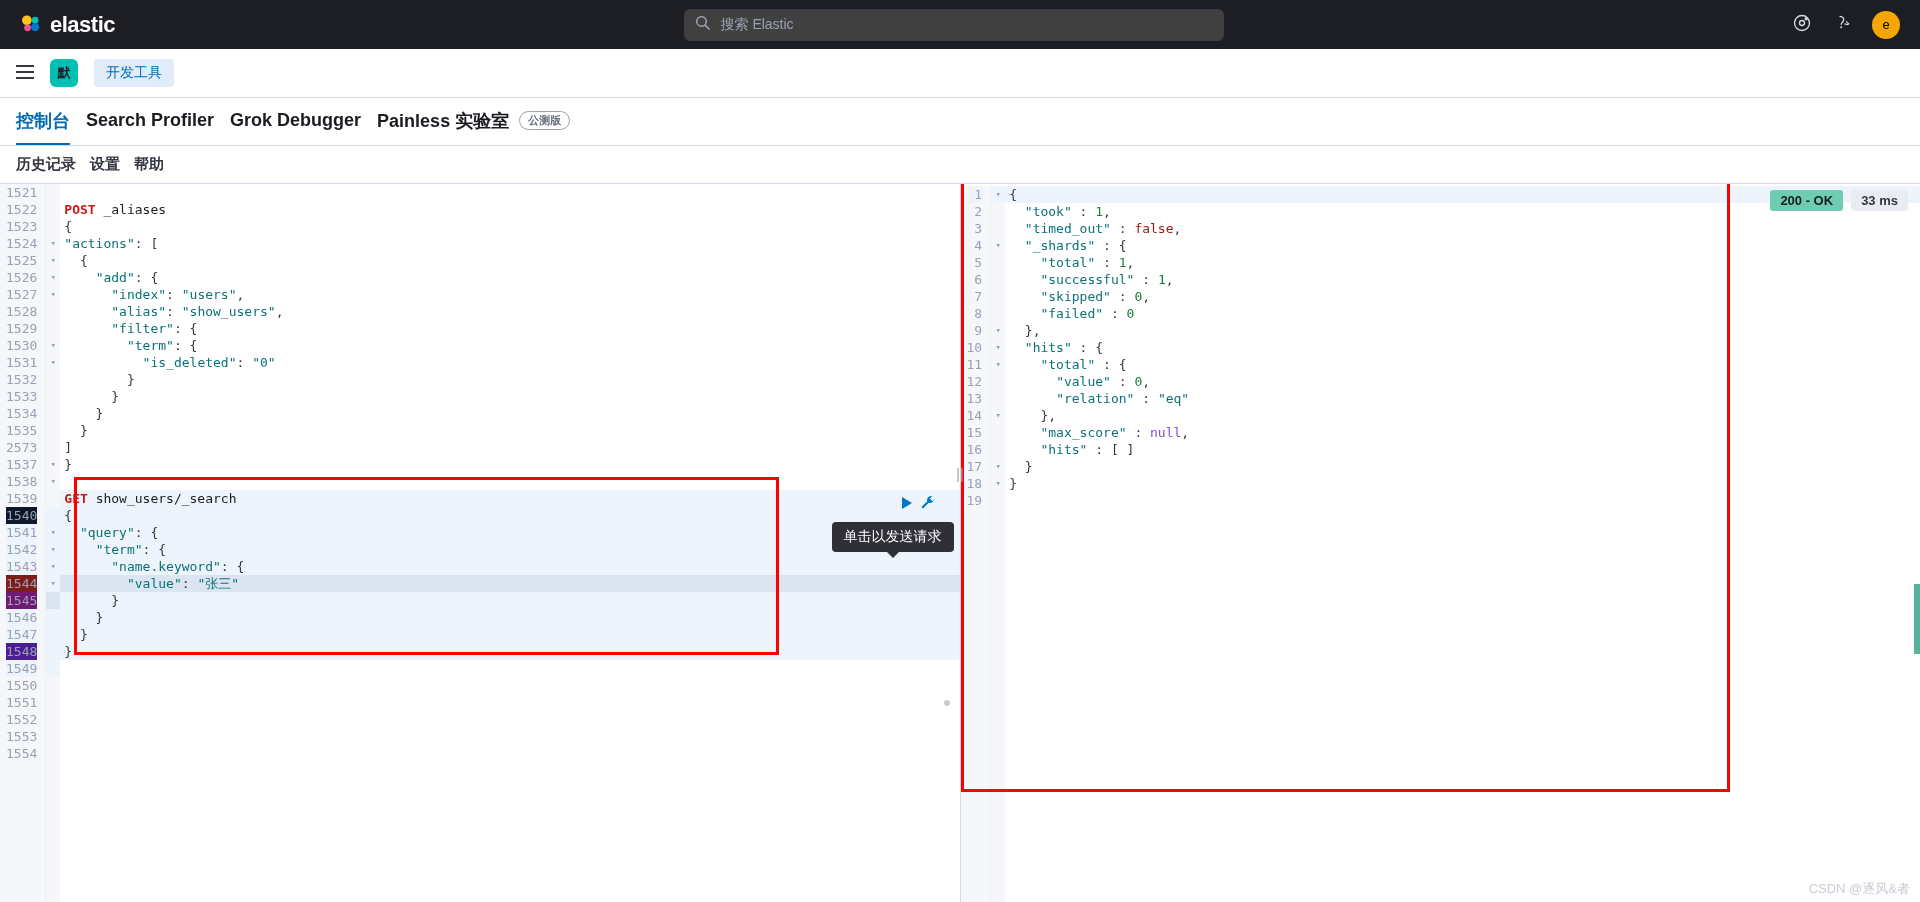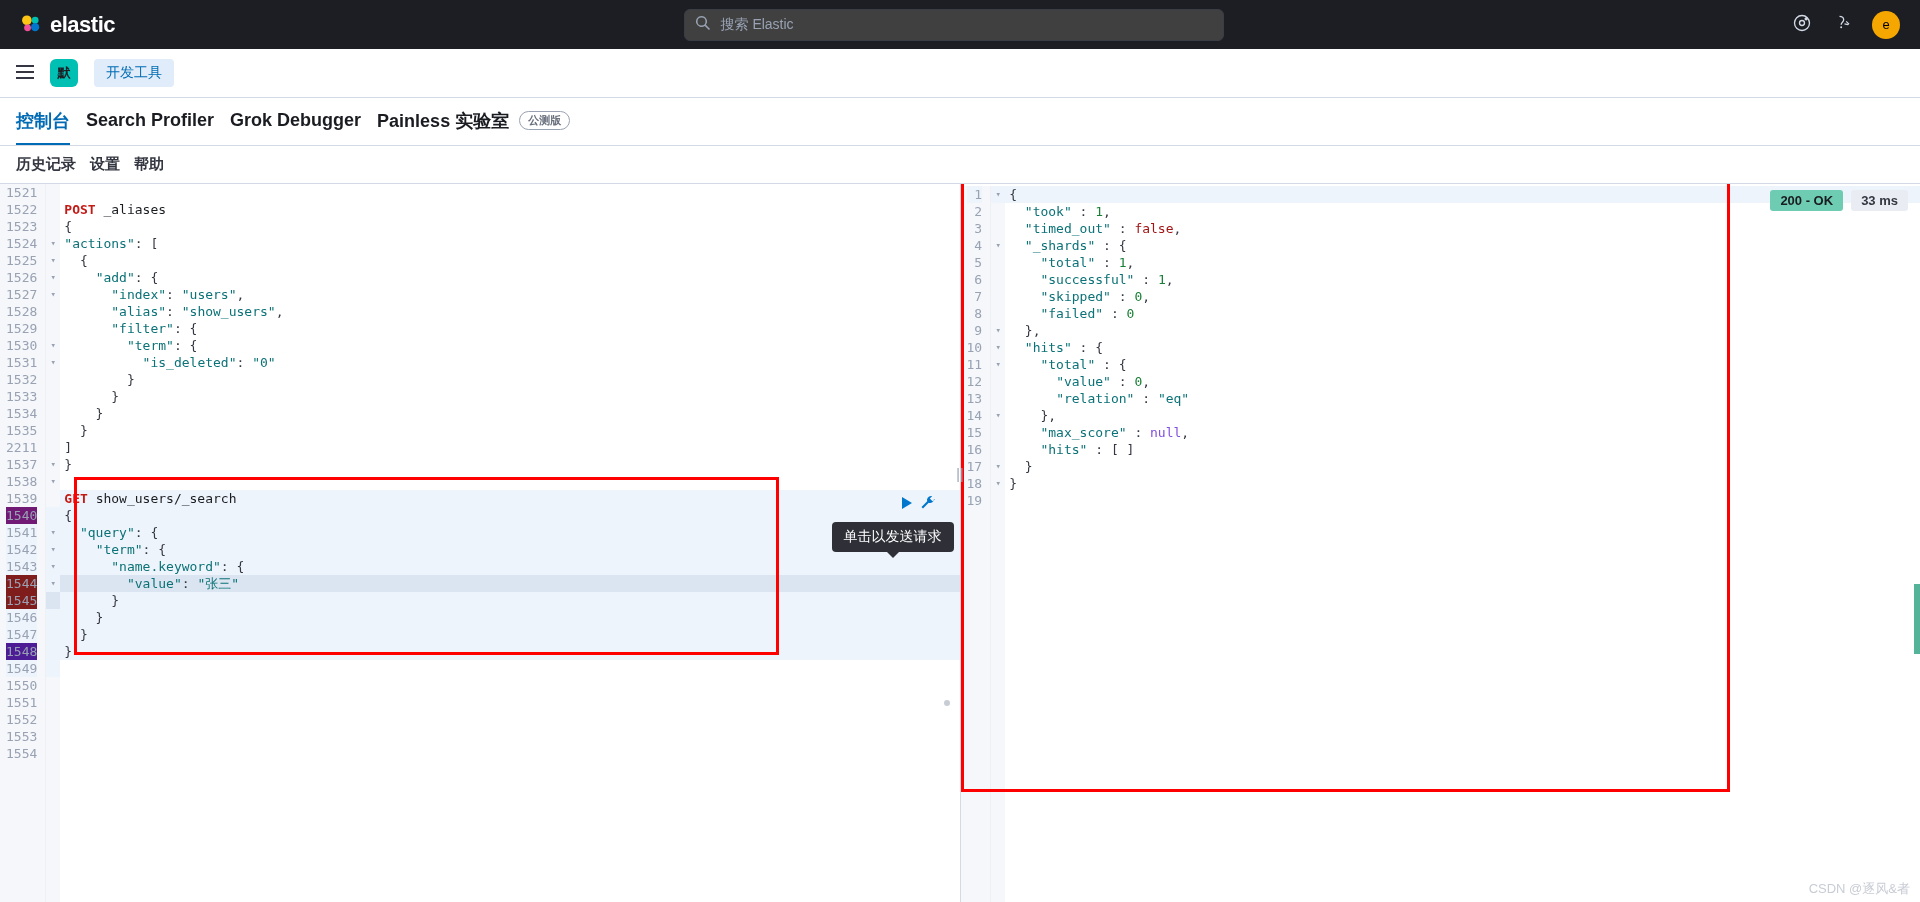--- a/index.html
+++ b/index.html
@@ -180,30 +180,30 @@
           <div>1526</div>
           <div>1527</div>
           <div>1528</div>
           <div>1529</div>
           <div>1530</div>
           <div>1531</div>
           <div>1532</div>
           <div>1533</div>
           <div>1534</div>
           <div>1535</div>
-          <div>2211</div>
+          <div>2573</div>
           <div>1537</div>
           <div>1538</div>
           <div>1539</div>
-          <div style="background: #701a75;">1540</div>
+          <div style="background: #0f172a;">1540</div>
           <div style="background: rgb(238, 244, 251);">1541</div>
           <div style="background: rgb(238, 244, 251);">1542</div>
           <div style="background: rgb(238, 244, 251);">1543</div>
           <div style="background: #7f1d1d;">1544</div>
-          <div style="background: #7f1d1d;">1545</div>
+          <div style="background: #701a75;">1545</div>
           <div style="background: rgb(238, 244, 251);">1546</div>
           <div style="background: rgb(238, 244, 251);">1547</div>
           <div style="background: #4c1d95;">1548</div>
           <div style="background: rgb(238, 244, 251);">1549</div>
           <div>1550</div>
           <div>1551</div>
           <div>1552</div>
           <div>1553</div>
           <div>1554</div>
         </div>

